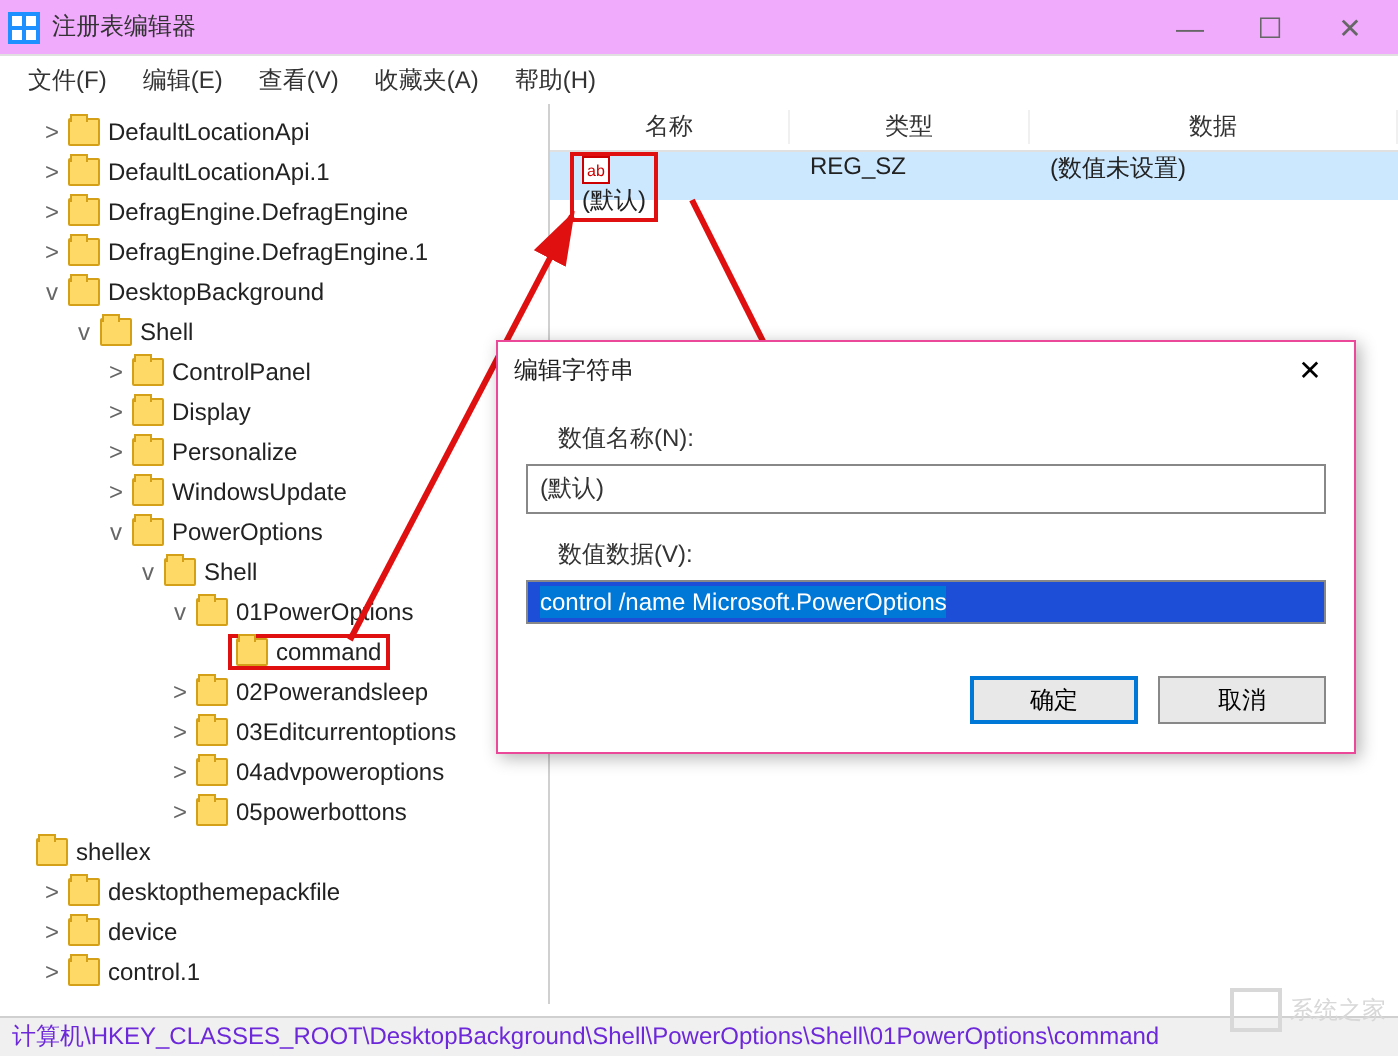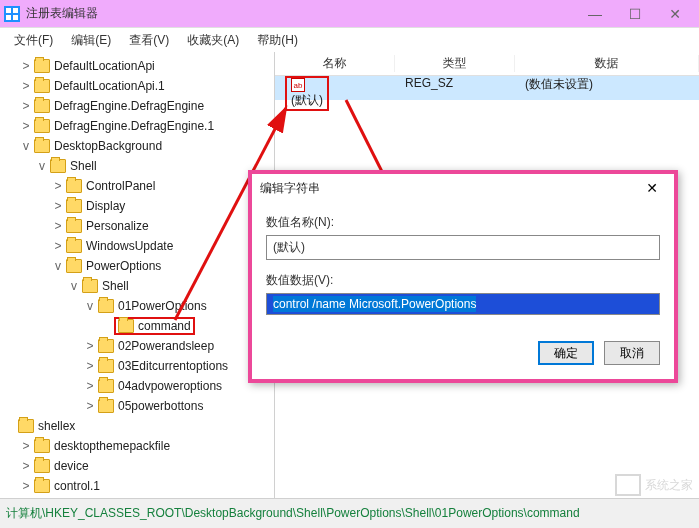--- a/index.html
+++ b/index.html
@@ -32,38 +32,38 @@
 .col-type { width: 120px; }
 .col-data { flex: 1; }
 .list-row { display: flex; height: 24px; align-items: flex-start; background: #cce8ff; }
 .list-row .cell { padding: 0 10px; color: #222; }
 .cell-name { width: 120px; display: flex; align-items: center; }
 .cell-name .val-icon { width: 14px; height: 14px; background: #fff; border: 1px solid #c00; margin-right: 4px; display: flex; align-items: center; justify-content: center; font-size: 8px; color: #c00; }
 .cell-name .name-box { border: 2px solid #e01010; padding: 0 4px; }
 .cell-type { width: 120px; }
 .cell-data { flex: 1; }
 
-.statusbar { position: absolute; bottom: 0; left: 0; right: 0; height: 30px; background: #f0f0f0; border-top: 1px solid #d0d0d0; display: flex; align-items: center; padding: 0 6px; color: #15803d; overflow: hidden; white-space: nowrap; }
-
-.dialog { position: absolute; left: 248px; top: 170px; width: 430px; background: #fff; border: 4px solid #ec4899; box-shadow: 2px 2px 8px rgba(0,0,0,0.3); }
+.statusbar { position: absolute; bottom: 0; left: 0; right: 0; height: 20px; background: #f0f0f0; border-top: 1px solid #d0d0d0; display: flex; align-items: center; padding: 0 6px; color: #6d28d9; overflow: hidden; white-space: nowrap; }
+
+.dialog { position: absolute; left: 248px; top: 170px; width: 430px; background: #fff; border: 1px solid #ec4899; box-shadow: 2px 2px 8px rgba(0,0,0,0.3); }
 .dialog-title { height: 28px; display: flex; align-items: center; padding: 0 8px; background: #fff; }
 .dialog-title .t { flex: 1; color: #222; }
 .dialog-title .close { width: 28px; text-align: center; font-size: 14px; }
 .dialog-body { padding: 12px 14px 14px; }
-.dialog-body .lbl { color: #333; margin-bottom: 4px; }
+.dialog-body .lbl { color: #333; margin-bottom: 4px; margin-left: 16px; }
 .dialog-body .field { width: 100%; border: 1px solid #888; padding: 3px 6px; background: #fff; margin-bottom: 12px; color: #333; }
 .dialog-body .field.selected { background: #1d4ed8; }
 .dialog-body .field.selected .seltext { background: #0078d7; color: #fff; padding: 1px 0; }
 .dialog-buttons { display: flex; justify-content: flex-end; gap: 10px; padding: 0 14px 14px; }
-.dialog-buttons .btn { width: 56px; height: 24px; border: 1px solid #888; background: #e8e8e8; display: flex; align-items: center; justify-content: center; }
+.dialog-buttons .btn { width: 84px; height: 24px; border: 1px solid #888; background: #e8e8e8; display: flex; align-items: center; justify-content: center; }
 .dialog-buttons .btn.primary { border: 2px solid #0078d7; }
 
 .arrow { position: absolute; pointer-events: none; }
 
-.watermark { position: absolute; right: 6px; bottom: 32px; color: #d8d8d8; font-size: 13px; display: flex; align-items: center; gap: 4px; z-index: 0; }
+.watermark { position: absolute; right: 6px; bottom: 12px; color: #d8d8d8; font-size: 13px; display: flex; align-items: center; gap: 4px; z-index: 0; }
 .watermark .logo { width: 26px; height: 22px; border: 2px solid #d8d8d8; position: relative; }
 </style>
 </head>
 <body>
 
 <div class="titlebar">
   <div class="app-icon">
     <svg viewBox="0 0 12 12">
         <rect x="0" y="0" width="5" height="5" fill="#fff"></rect>
         <rect x="7" y="0" width="5" height="5" fill="#fff"></rect>

